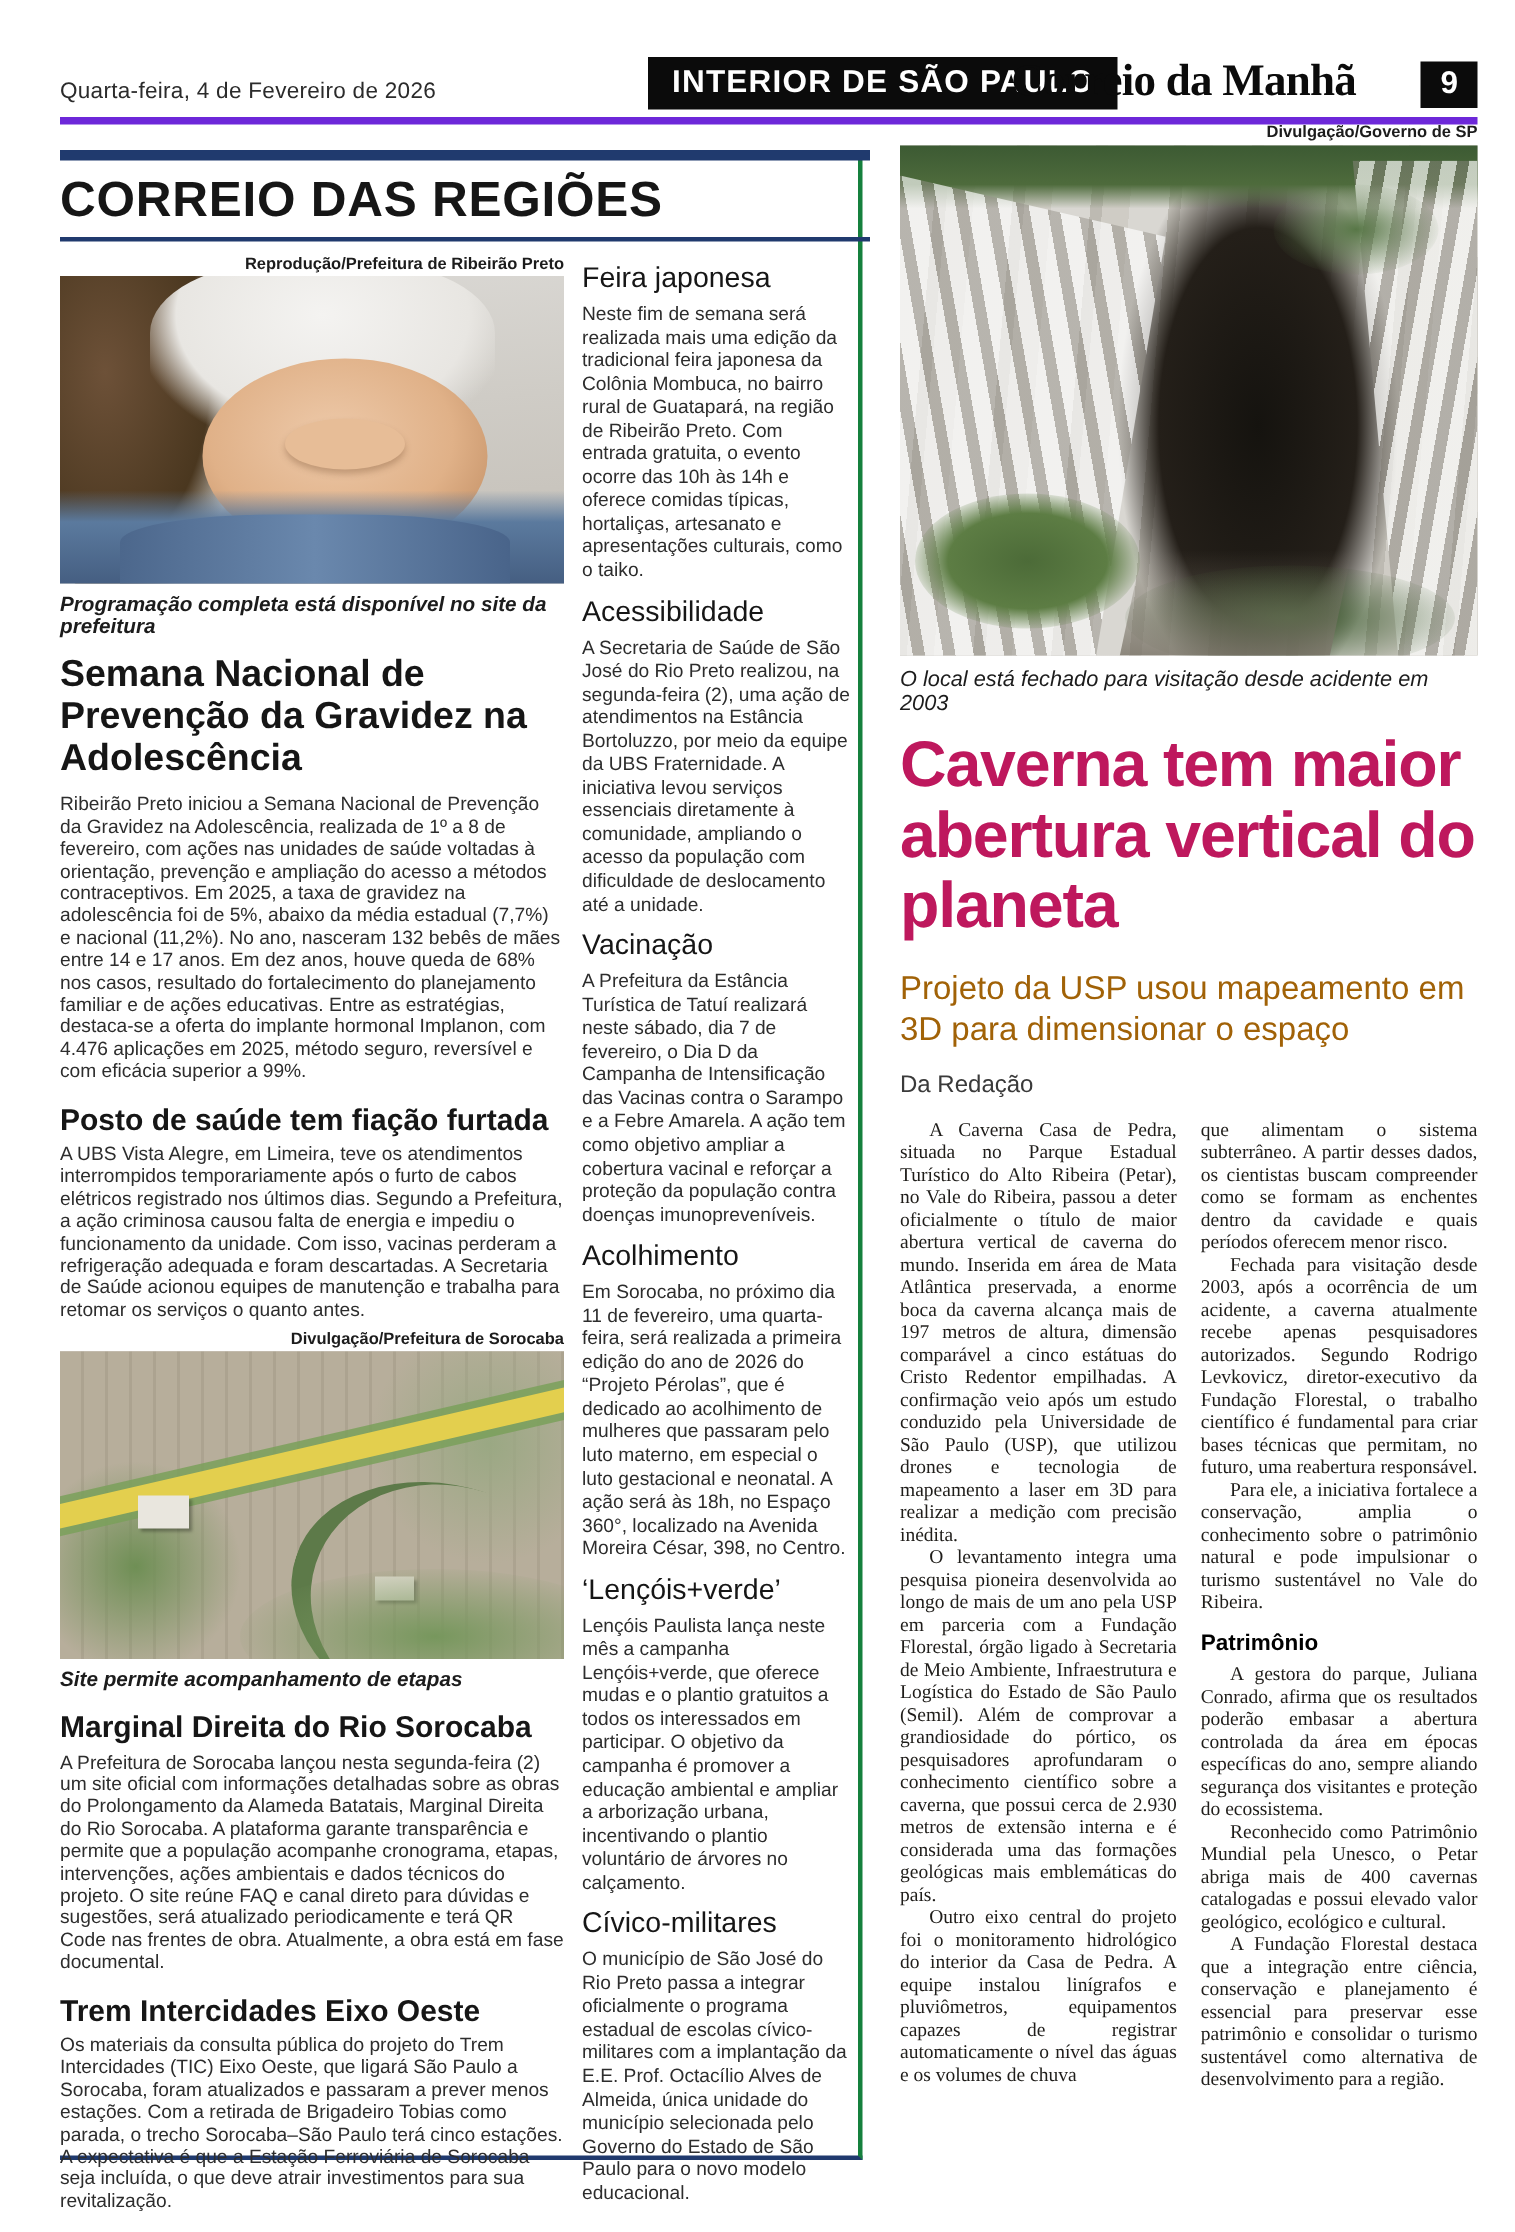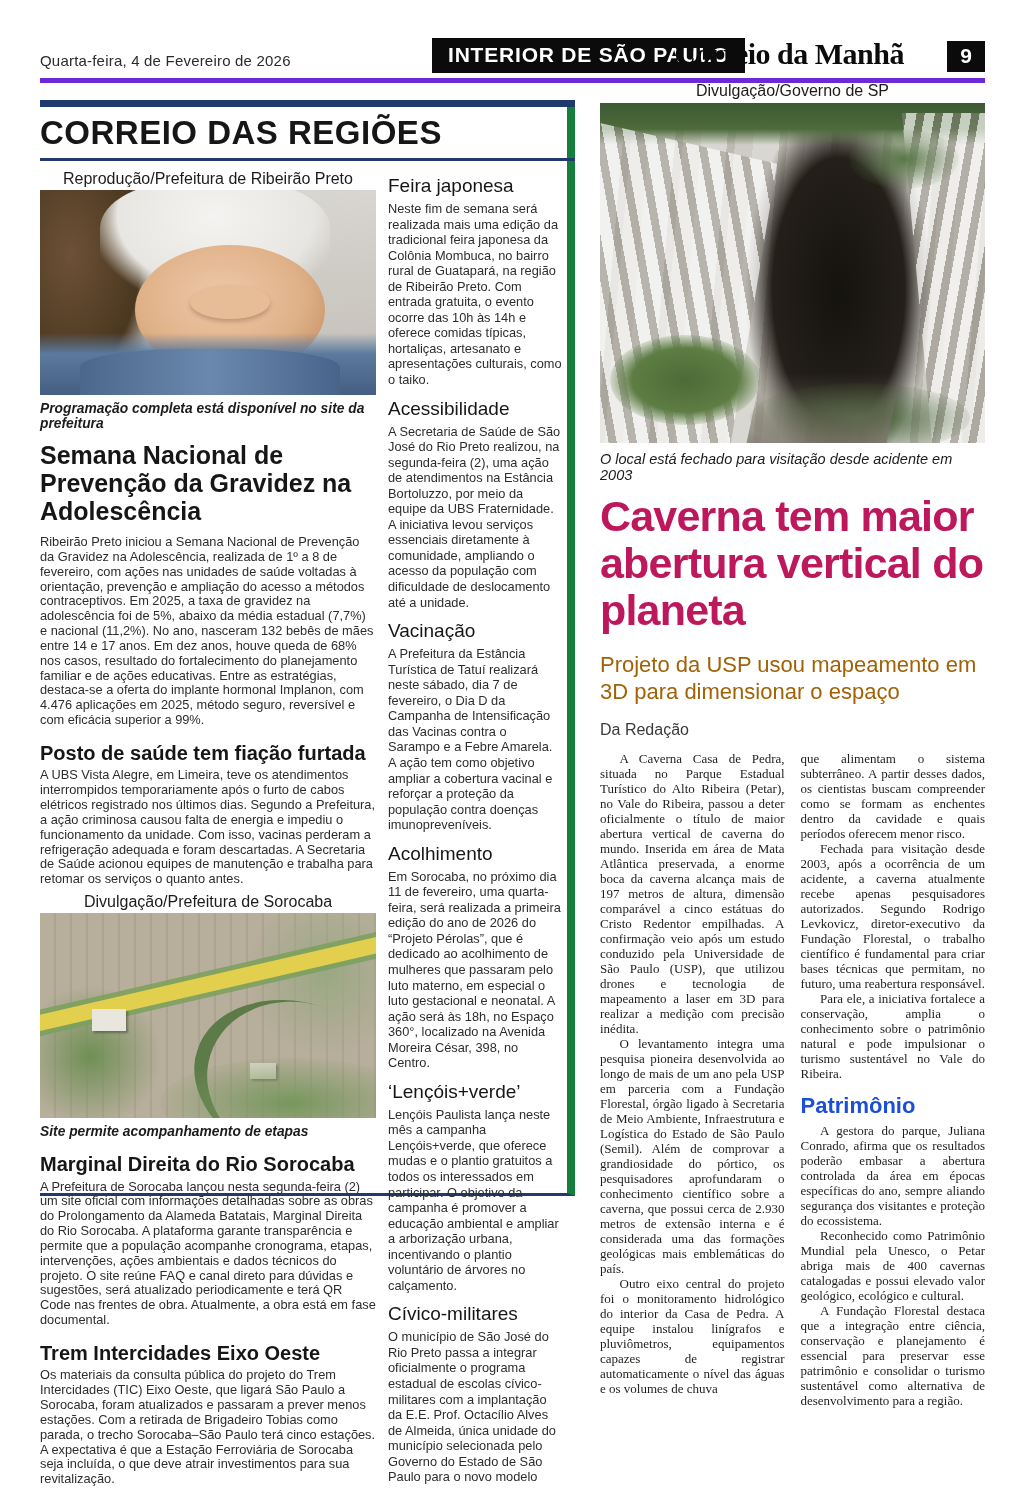--- a/index.html
+++ b/index.html
@@ -12,30 +12,30 @@
   .header{position:absolute;left:40px;right:25px;top:36px;height:42px;border-bottom:5px solid #6d28d9;}
   .date{position:absolute;left:0;bottom:9px;font-size:15px;color:#2b2b2b;letter-spacing:.2px;}
   .section-flag{position:absolute;left:392px;bottom:5px;background:#0b0b0b;color:#fff;
     font-weight:bold;font-size:21px;letter-spacing:.8px;padding:5px 16px 6px;}
   .masthead{position:absolute;right:81px;bottom:7px;font-family:"Liberation Serif",serif;
     font-weight:bold;font-size:30px;color:#0b0b0b;letter-spacing:-.5px;margin-top:16px;}
   .page-num{position:absolute;right:0;bottom:6px;background:#0b0b0b;color:#fff;
     font-weight:bold;font-size:21px;padding:3px 13px 4px;}
 
   
-  .regions{position:absolute;left:40px;top:100px;width:535px;height:1096px;box-sizing:border-box;
-    border-right:8px solid #15803d;border-bottom:3px solid #203a6e;padding-right:5px;}
+  .regions{position:absolute;left:40px;top:100px;width:535px;height:1340px;box-sizing:border-box;
+    border-right:3px solid #15803d;border-bottom:3px solid #203a6e;padding-right:5px;}
   .regions-topbar{height:7px;background:#203a6e;margin-right:-13px;}
   .regions-title{font-size:33px;font-weight:bold;letter-spacing:.5px;color:#161616;margin:7px 0 6px;}
   .regions-underline{height:3px;background:#203a6e;margin-right:-13px;}
   .regions-cols{display:flex;gap:12px;margin-top:6px;}
   .col-main{width:336px;flex:none;}
   .col-briefs{flex:1;min-width:0;}
 
-  .credit{text-align:center;font-size:16px;font-weight:normal;color:#1c1c1c;margin:3px 0 2px;}
+  .credit{text-align:right;font-size:11px;font-weight:bold;color:#1c1c1c;margin:3px 0 2px;}
   .caption{font-style:italic;font-weight:bold;font-size:13.8px;color:#1c1c1c;margin:6px 0 4px;}
   .art-h2{font-size:25px;line-height:1.12;font-weight:bold;color:#161616;margin:10px 0 10px;}
   .art-h3{font-size:20px;line-height:1.12;font-weight:bold;color:#161616;margin:14px 0 4px;}
   .art-body{font-size:12.8px;line-height:1.16;color:#2d2d2d;margin:0 0 6px;}
 
   .brief{margin-bottom:10px;}
   .brief-h{font-size:19px;font-weight:normal;color:#161616;margin:8px 0 4px;}
   .brief-b{font-size:12.8px;line-height:1.215;color:#2d2d2d;margin:0;}
 
   
@@ -96,21 +96,21 @@
   .cave-caption{font-style:italic;font-size:14.5px;color:#1c1c1c;margin:8px 0 2px;}
   .cave-headline{font-size:43px;line-height:1.09;font-weight:bold;letter-spacing:-.8px;
     color:#be185d;margin:10px 0 12px;}
   .cave-subhead{font-size:22px;line-height:1.24;font-weight:normal;color:#a16207;margin:17px 0 16px;}
   .cave-byline{font-size:16px;color:#3a3a3a;margin:0 0 12px;}
   .cave-cols{display:flex;gap:16px;}
   .cave-col{flex:1;min-width:0;}
   .cave-col p{font-family:"Liberation Serif",serif;font-size:13px;line-height:1.155;
     color:#1f1d1a;text-align:justify;margin:0;text-indent:1.5em;}
   .cave-col p.noindent{text-indent:0;}
-  .cave-crosshead{font-size:22px;font-weight:bold;color:#1d4ed8;margin:12px 0 4px;}
+  .cave-crosshead{font-size:15px;font-weight:bold;color:#000000;margin:12px 0 4px;}
 </style>
 </head>
 <body>
 
 <div class="header">
   <div class="date">Quarta-feira, 4 de Fevereiro de 2026</div>
   <div class="section-flag">INTERIOR DE SÃO PAULO</div>
   <div class="masthead">Correio da Manhã</div>
   <div class="page-num">9</div>
 </div>

